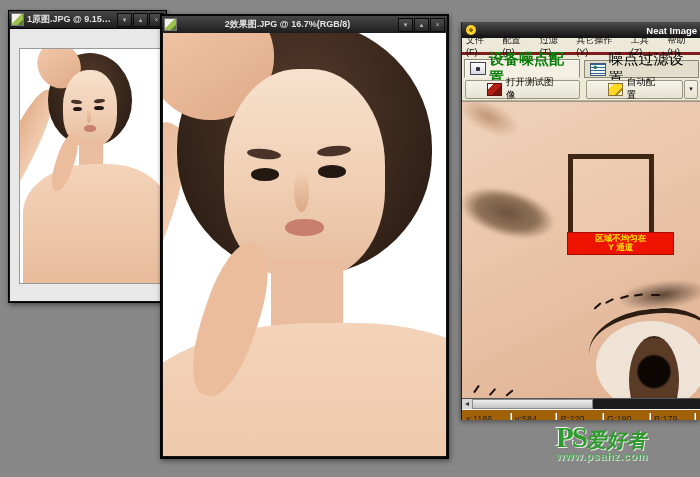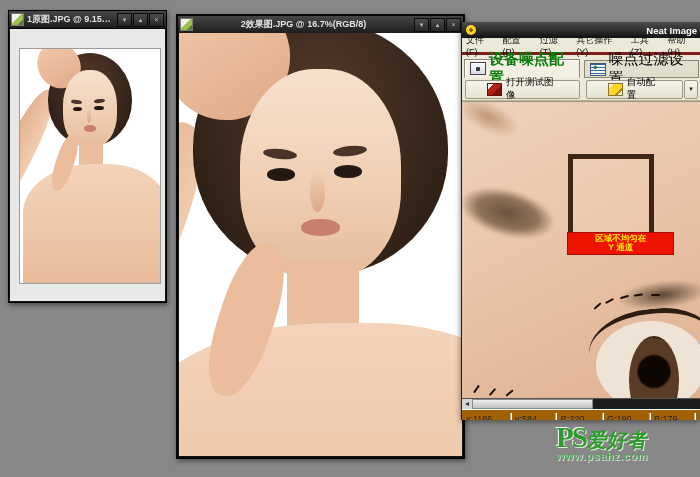--- a/index.html
+++ b/index.html
@@ -17,21 +17,21 @@
   .doc-title.centered{text-align:center;}
   .doc-controls{display:flex;gap:1px;flex:none;}
   .doc-btn{width:13px;height:12px;background:linear-gradient(#4d4d4d,#262626);border:1px solid #0a0a0a;
     color:#b8b8b8;font-size:7px;line-height:11px;text-align:center;cursor:default;}
 
   #win-left{left:8px;top:10px;width:157px;height:291px;z-index:1;}
   #win-left .left-content{position:absolute;top:18px;left:1px;right:1px;bottom:1px;background:#e8e8e8;}
   #win-left .photo{position:absolute;left:9px;top:19px;right:4px;bottom:17px;background:#fff;
     border:1px solid #9a9a9a;overflow:hidden;}
 
-  #win-mid{left:176px;top:14px;width:285px;height:441px;z-index:2;border:2px solid #060606;}
+  #win-mid{left:160px;top:14px;width:285px;height:441px;z-index:2;border:2px solid #060606;}
   #win-mid .photo{position:absolute;top:17px;left:1px;right:1px;bottom:1px;background:#fff;overflow:hidden;}
 
   
   .portrait{position:absolute;left:0;top:0;width:100%;height:100%;}
   .portrait.zoomed{width:150%;height:150%;left:-25%;top:-5%;}
   .portrait div{position:absolute;}
   .p-arm{left:-9%;top:15%;width:20%;height:56%;background:linear-gradient(90deg,#e3b08d,#f2cdb0);
     border-radius:45%;transform:rotate(26deg);}
   .p-hair{left:20%;top:1.5%;width:60%;height:40%;border-radius:50% 50% 48% 48%;
     background:radial-gradient(ellipse at 50% 35%,#55392a 0%,#3a281c 55%,#231710 100%);}

